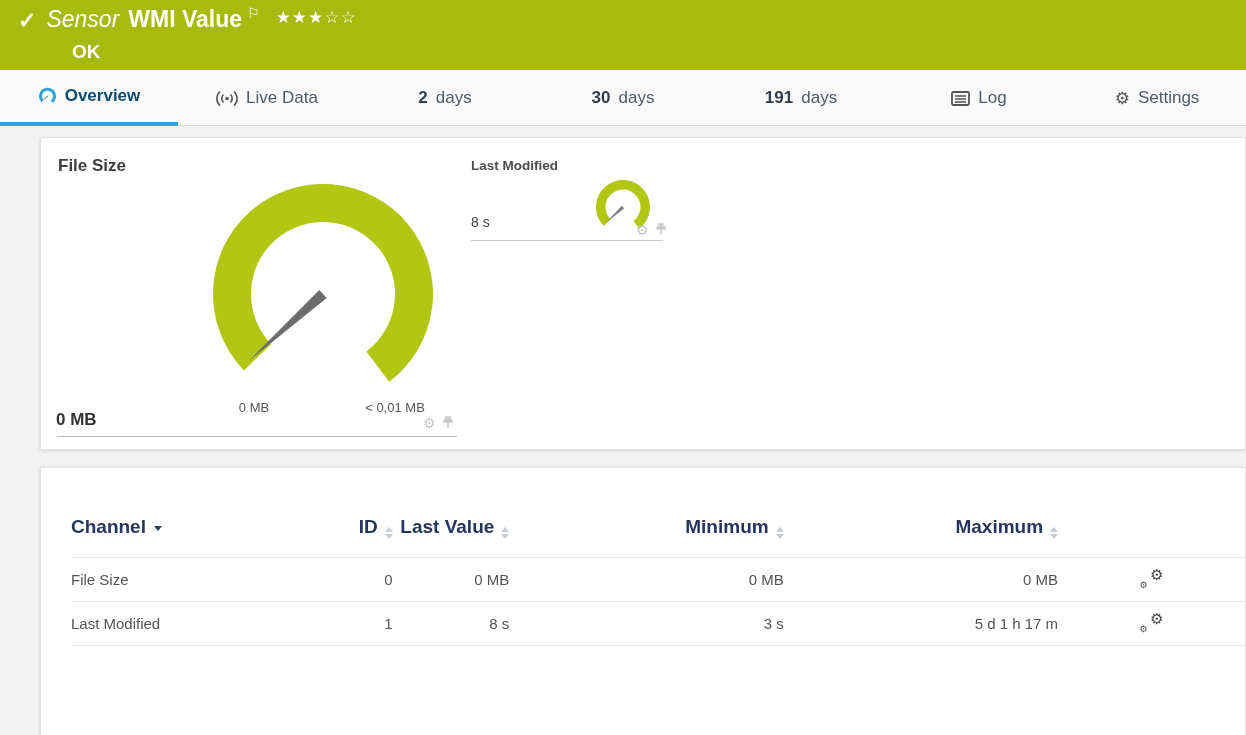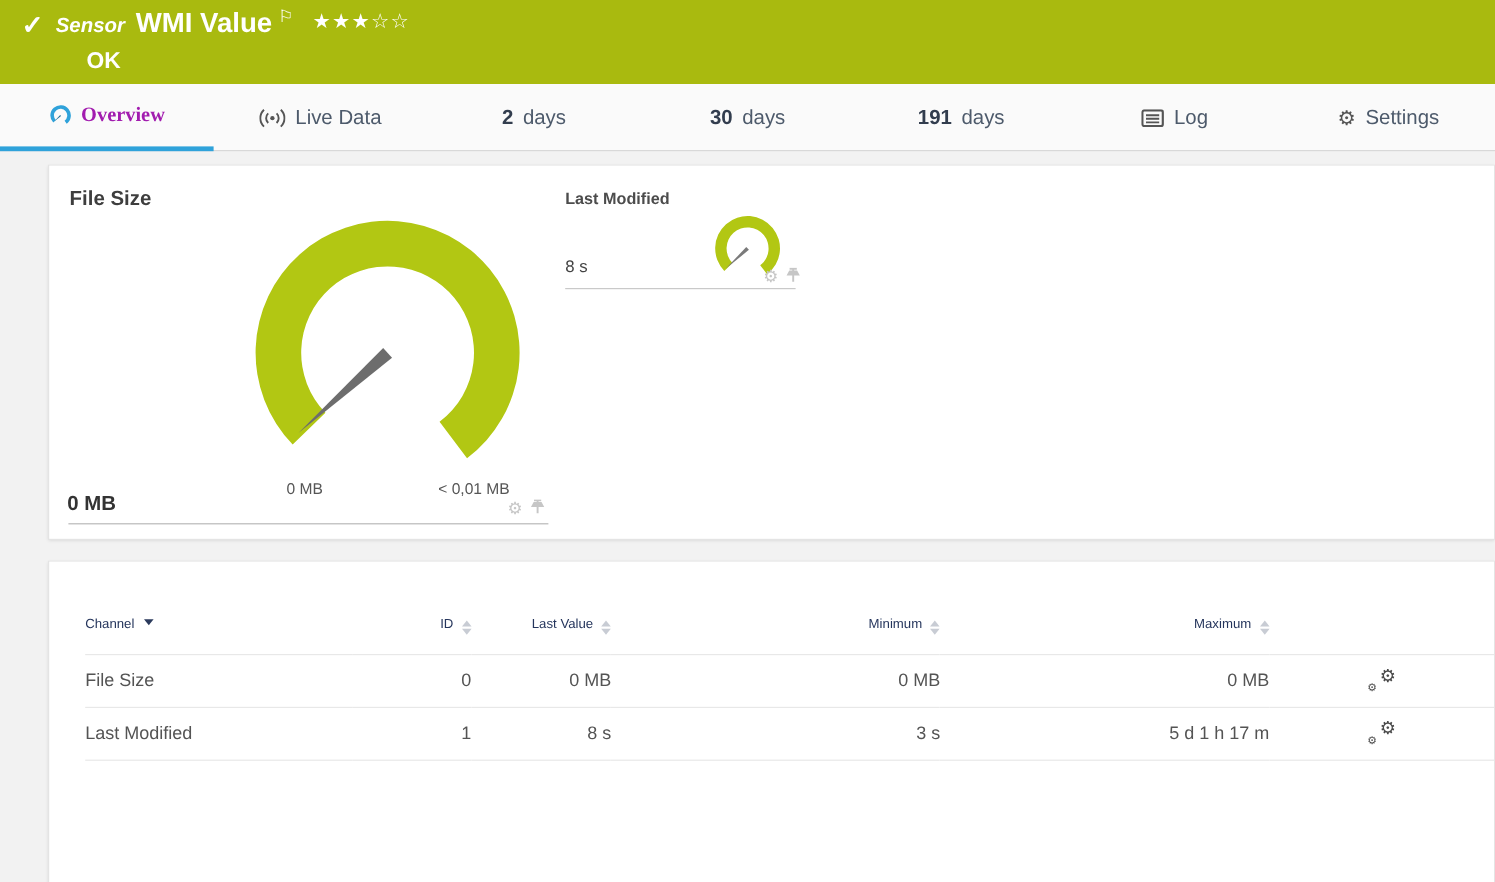--- a/index.html
+++ b/index.html
@@ -3,33 +3,33 @@
 <meta charset="utf-8">
 <style>
   * { margin:0; padding:0; box-sizing:border-box; }
   html,body { width:1246px; height:735px; overflow:hidden;
               font-family:"Liberation Sans", sans-serif; background:#f2f2f2; }
 
   
   .hdr { position:absolute; left:0; top:0; width:1246px; height:70px; background:#a9ba0f; color:#fff; }
   .hdr-row { position:absolute; left:18px; top:6px; display:flex; align-items:baseline; }
   .hdr-check { font-size:22px; font-weight:bold; margin-right:10px; position:relative; top:1px; }
-  .hdr-kind { font-style:italic; font-size:17px; font-weight:700; margin-right:9px; }
+  .hdr-kind { font-style:italic; font-size:23px; font-weight:400; margin-right:9px; }
   .hdr-title { font-size:23px; font-weight:bold; }
   .hdr-flag { font-size:14px; position:relative; top:-9px; margin-left:5px; cursor:pointer; }
   .hdr-stars { font-size:17px; letter-spacing:1px; margin-left:16px; position:relative; top:-4px; cursor:pointer; }
   .hdr-status { position:absolute; left:72px; top:41px; font-size:19px; font-weight:bold; }
 
   
   .tabs { position:absolute; left:0; top:70px; width:1246px; height:56px; background:#fafafa;
           border-bottom:1px solid #d8d8d8; display:flex; }
   .tab { flex:1 1 0; display:flex; align-items:center; justify-content:center; gap:8px;
          font-size:17px; color:#4d5a6b; cursor:pointer; height:56px; }
   .tab .num { font-weight:bold; color:#323d4e; }
-  .tab.active { color:#a21caf; border-bottom:4px solid #2fa2da; font-weight:bold;font-family:Liberation Serif, serif; }
+  .tab.active { color:#0c4a6e; border-bottom:4px solid #2fa2da; font-weight:bold; }
   .tab-icon { display:inline-flex; align-items:center; }
   .gear-glyph { font-size:17px; line-height:1; color:#555; }
 
   
   .panel { position:absolute; left:40px; width:1206px; background:#fff;
            border:1px solid #e4e4e4; box-shadow:0 1px 3px rgba(0,0,0,.12); }
   #panel-gauges { top:137px; height:313px; }
   #panel-table  { top:467px; height:300px; }
 
   
@@ -46,21 +46,21 @@
   .div-lg { left:16px; width:400px; top:298px; }
   .div-sm { left:430px; width:192px; top:102px; background:#c9c9c9; }
   .tile-tools { position:absolute; display:flex; gap:6px; color:#c6c6c6; z-index:2; }
   .tools-lg { left:382px; top:278px; }
   .tools-sm { left:595px; top:85px; }
   .tile-tools .tgear { font-size:14px; line-height:1; cursor:pointer; }
   .tile-tools .tpin  { cursor:pointer; display:inline-flex; }
 
   
   .chan-table { position:absolute; left:30px; top:45px; border-collapse:collapse; table-layout:fixed; }
-  .chan-table th { font-size:11px; font-weight:normal; color:#25355c; text-align:right;
+  .chan-table th { font-size:19px; font-weight:bold; color:#25355c; text-align:right;
                    vertical-align:top; padding:0 0 16px 0; line-height:1.45;margin-top:24px; }
   .chan-table th.ch-col { text-align:left; }
   .chan-table td { font-size:15px; color:#545454; text-align:right; height:44px; }
   .chan-table td.ch-col { text-align:left; }
   .chan-table tbody tr { border-top:1px solid #e8e8e8; }
   .chan-table tbody tr:last-child { border-bottom:1px solid #e8e8e8; }
   .col-channel{width:226px;} .col-id{width:100px;} .col-last{width:118px;}
   .col-min{width:278px;} .col-max{width:278px;} .col-gear{width:190px;}
   .gear-cell { text-align:center !important; }
 

